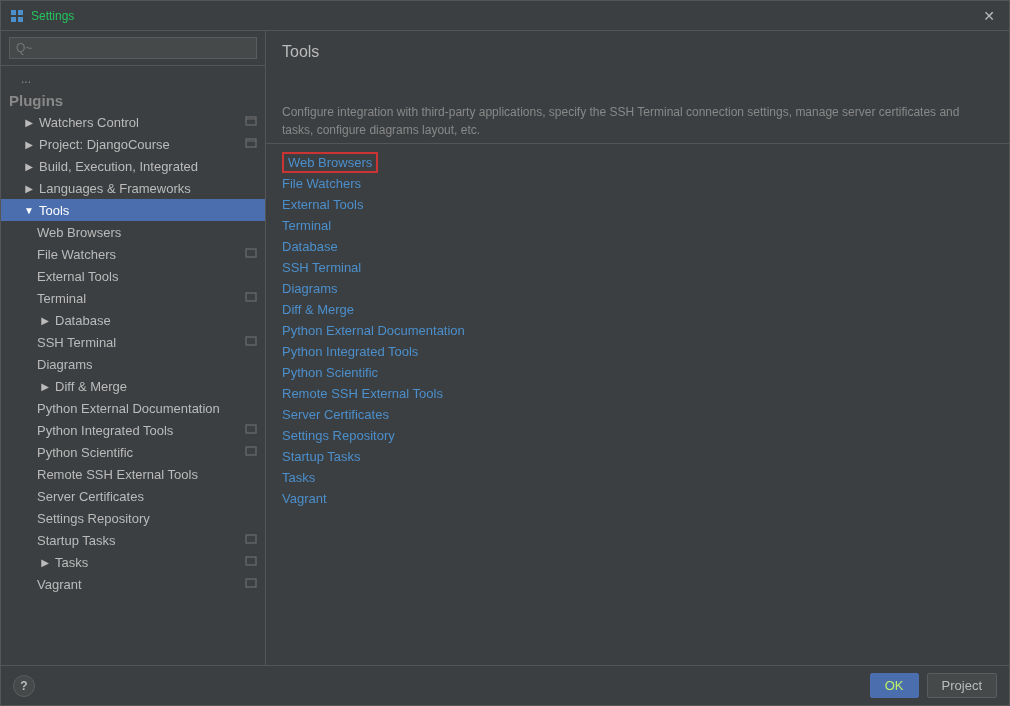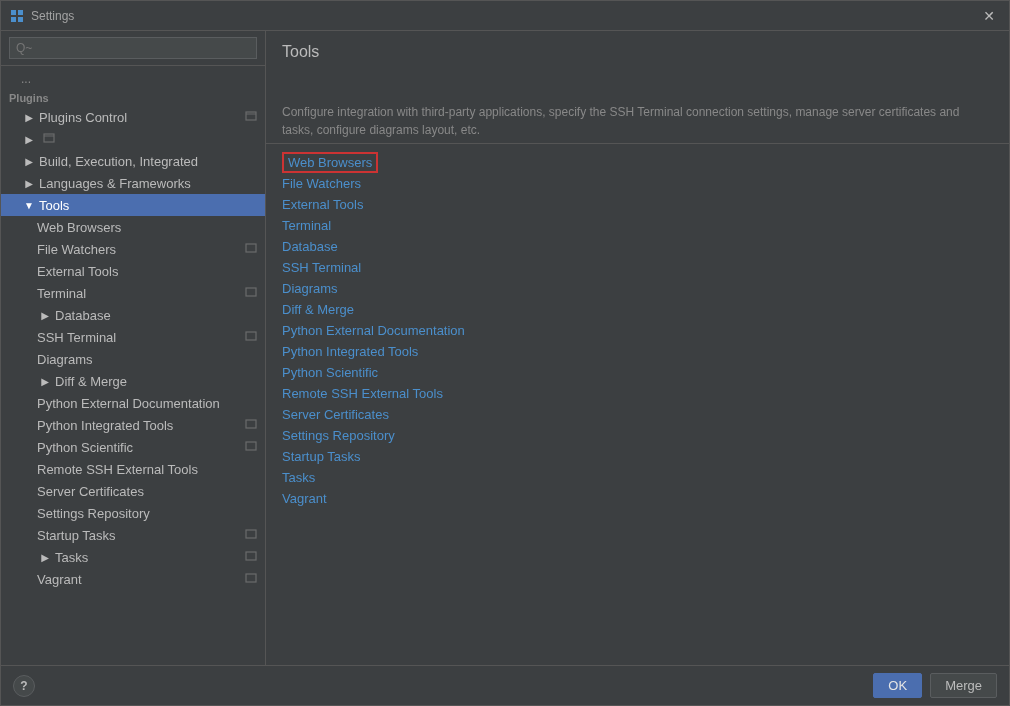--- a/index.html
+++ b/index.html
@@ -36,21 +36,21 @@
       width: 16px;
       height: 16px;
       margin-right: 6px;
       display: flex;
       align-items: center;
       justify-content: center;
     }
 
     .title-bar-title {
       flex: 1;
-      color: #a3a3a3;
+      color: #22c55e;
       font-size: 12px;
     }
 
     .title-bar-close {
       color: #bbbbbb;
       cursor: pointer;
       font-size: 14px;
       padding: 2px 6px;
     }
 
@@ -139,21 +139,21 @@
       opacity: 0.6;
       font-size: 10px;
     }
 
     .indent-1 { padding-left: 20px; }
     .indent-2 { padding-left: 36px; }
 
     .section-label {
       padding: 4px 8px 2px 8px;
       color: #888;
-      font-size: 11px;
+      font-size: 15px;
       font-weight: bold;
       text-transform: none;
     }
 
     
     .main-panel {
       flex: 1;
       background: #3c3f41;
       display: flex;
       flex-direction: column;
@@ -229,21 +229,21 @@
       cursor: pointer;
       border: 1px solid #5a5d5f;
       border-radius: 2px;
       background: #45494a;
       color: #bbbbbb;
     }
 
     .btn-primary {
       background: #4b6eaf;
       border-color: #4b6eaf;
-      color: #e5e5e5;
+      color: #bef264;
     }
 
     .help-btn {
       margin-right: auto;
       width: 22px;
       height: 22px;
       border-radius: 50%;
       border: 1px solid #5a5d5f;
       background: #45494a;
       color: #bbbbbb;
@@ -286,30 +286,31 @@
         <input class="search-input" type="text" placeholder="Q~" style="">
       </div>
       <div class="tree-area">
 
         <div class="ellipsis-row">...</div>
 
         <div class="section-label">Plugins</div>
 
         <div class="tree-item indent-1">
           <span class="tree-arrow">▶</span>
-          <span class="tree-label">Plugins Control</span>
+          <span class="tree-label">Watchers Control</span>
           <span class="tree-badge">
             <svg width="12" height="12" viewBox="0 0 12 12">
                 <rect x="1" y="2" width="10" height="8" fill="none" stroke="#888" stroke-width="1.2"></rect>
                 <line x1="1" y1="4" x2="11" y2="4" stroke="#888" stroke-width="1"></line>
               </svg>
           </span>
         </div>
         <div class="tree-item indent-1">
           <span class="tree-arrow">▶</span>
+          <span class="tree-label">Project: DjangoCourse</span>
           <span class="tree-badge">
             <svg width="12" height="12" viewBox="0 0 12 12">
                 <rect x="1" y="2" width="10" height="8" fill="none" stroke="#888" stroke-width="1.2"></rect>
                 <line x1="1" y1="4" x2="11" y2="4" stroke="#888" stroke-width="1"></line>
               </svg>
           </span>
         </div>
         <div class="tree-item indent-1">
           <span class="tree-arrow">▶</span>
           <span class="tree-label">Build, Execution, Integrated</span>
@@ -444,15 +445,15 @@
         <a class="panel-link">Startup Tasks</a>
         <a class="panel-link">Tasks</a>
         <a class="panel-link">Vagrant</a>
       </div>
     </div>
   </div>
 
   <div class="bottom-bar">
     <div class="help-btn">?</div>
     <button class="btn btn-primary">OK</button>
-    <button class="btn">Merge</button>
+    <button class="btn">Project</button>
   </div>
 </div>
 
 </body></html>

